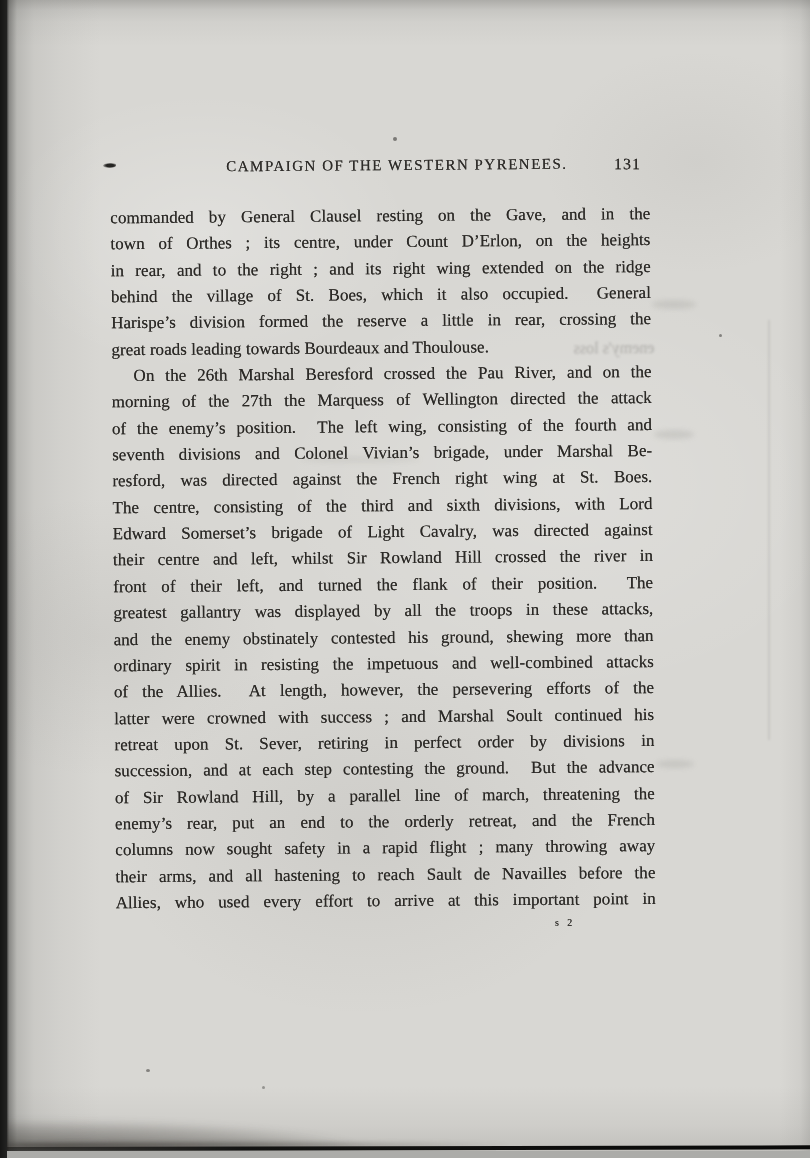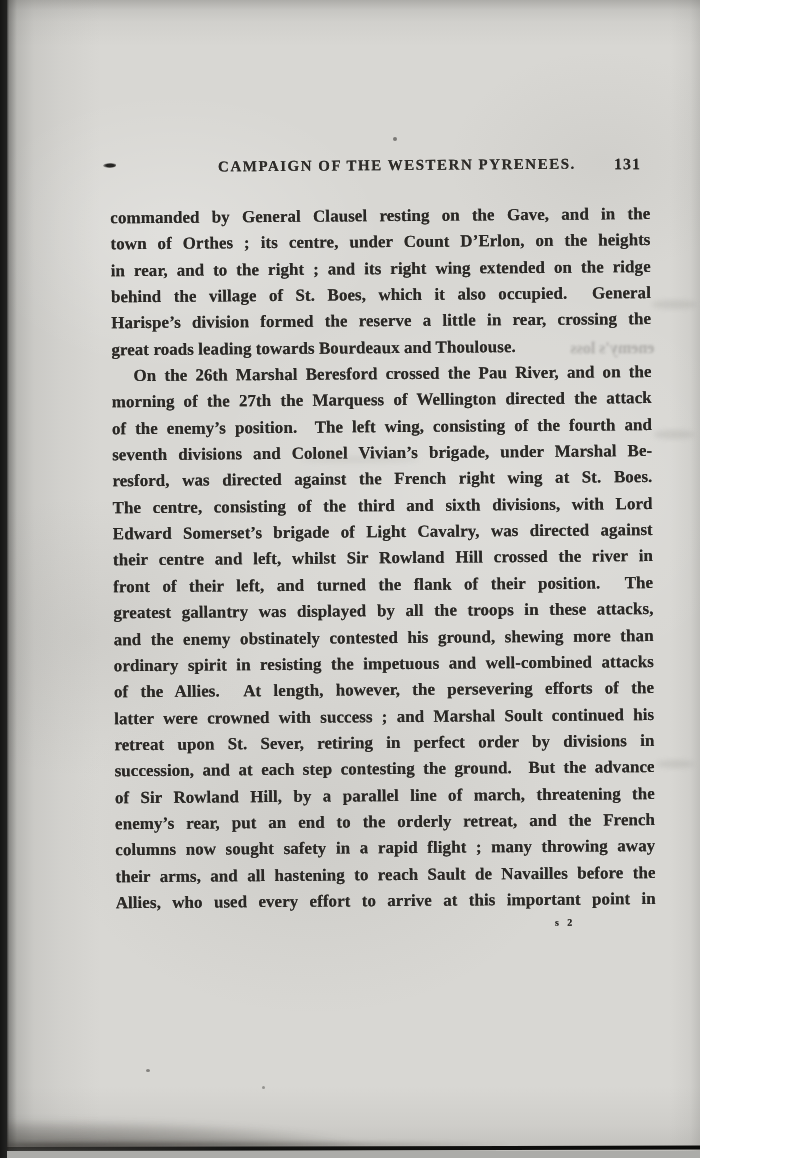--- a/index.html
+++ b/index.html
@@ -1,41 +1,40 @@
 <!DOCTYPE html>
 <html><head>
 <meta charset="utf-8">
 <style>
   html, body { margin:0; padding:0; }
   body {
     width:810px; height:1158px; overflow:hidden;
     font-family:"Liberation Serif","DejaVu Serif",serif;
   }
   .scan-page {
-    position:relative; width:700px; height:1158px; overflow:hidden;
+    position:relative; width:810px; height:1158px; overflow:hidden;
     background-color:#d8d7d3;
     background-image:
       
       linear-gradient(90deg, #181817 0px, #1c1c1b 6px, rgba(70,70,68,0.55) 9px,
         rgba(120,120,117,0.32) 17px, rgba(140,140,137,0.18) 34px,
         rgba(150,150,147,0.10) 60px, rgba(0,0,0,0) 100px),
       
       linear-gradient(180deg, rgba(108,108,105,0.40) 0px, rgba(128,128,125,0.20) 10px,
         rgba(148,148,145,0.10) 22px, rgba(0,0,0,0) 46px),
       
       linear-gradient(270deg, rgba(128,128,125,0.28) 0px, rgba(148,148,145,0.12) 10px, rgba(0,0,0,0) 30px),
       
       linear-gradient(0deg, rgba(92,90,86,0.22) 0px, rgba(120,118,115,0.10) 32px, rgba(0,0,0,0) 72px),
       
       radial-gradient(ellipse 300px 200px at 25% 20%, rgba(255,255,255,0.22), rgba(255,255,255,0) 70%),
       radial-gradient(ellipse 420px 300px at 70% 42%, rgba(255,255,255,0.16), rgba(255,255,255,0) 70%),
       radial-gradient(ellipse 360px 260px at 45% 72%, rgba(118,116,112,0.10), rgba(0,0,0,0) 70%),
       radial-gradient(ellipse 220px 160px at 86% 14%, rgba(118,116,112,0.08), rgba(0,0,0,0) 70%),
       radial-gradient(ellipse 260px 200px at 12% 55%, rgba(118,116,112,0.10), rgba(0,0,0,0) 70%);
-    font-weight: bold;
   }
   .content {
     position:absolute; inset:0;
     transform:rotate(-0.45deg); transform-origin:400px 560px;
     color:#2b2926;
   }
   .header-row { position:absolute; top:157px; left:130px; width:540px; height:22px; }
   .header-title {
     display:block; text-align:center;
     font-size:15px; letter-spacing:1.5px; color:#2e2c29;

